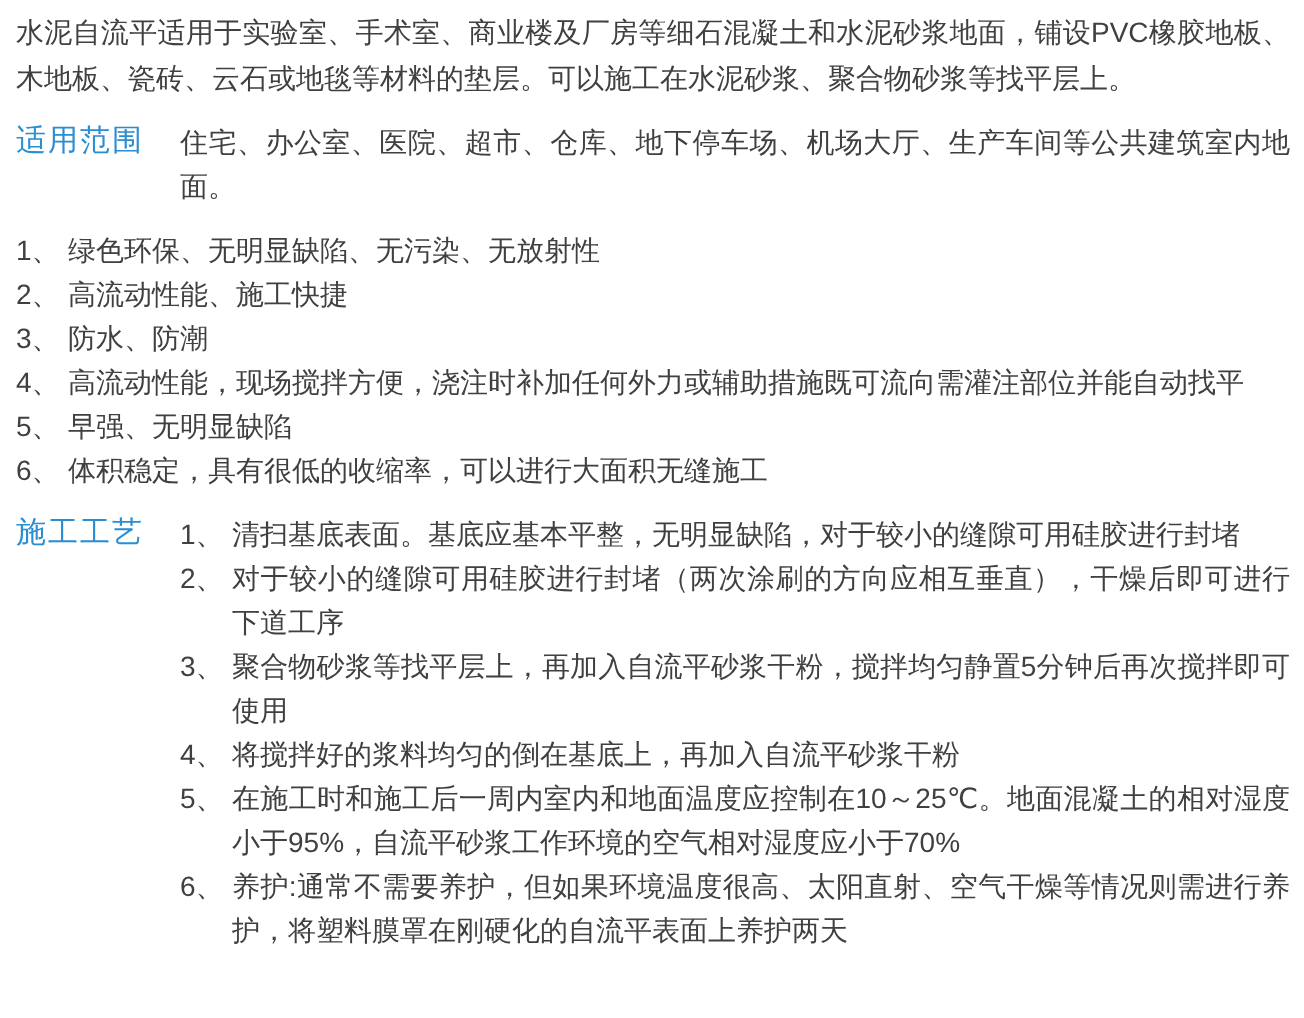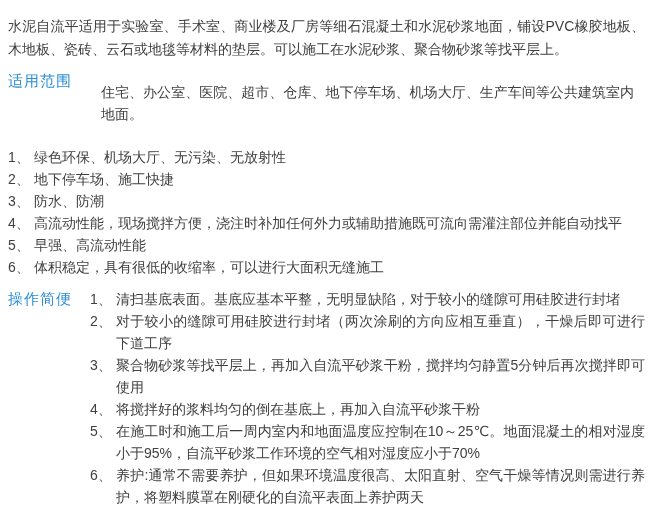--- a/index.html
+++ b/index.html
@@ -11,21 +11,21 @@
     width: 652px;
     height: 509px;
     overflow: hidden;
     font-family: "Liberation Sans", "DejaVu Sans", sans-serif;
     color: #404040;
     -webkit-font-smoothing: antialiased;
   }
   .page {
     box-sizing: border-box;
     width: 652px;
-    padding: 15px 7px 0 8px;
+    padding: 5px 7px 0 8px;
   }
   .intro {
     margin: 0 0 9px 0;
     font-size: 14px;
     line-height: 23px;
     text-align: justify;
   }
   .section {
     display: flex;
     align-items: flex-start;
@@ -39,21 +39,21 @@
     font-size: 15px;
     line-height: 22px;
     letter-spacing: 1px;
   }
   .section-content {
     flex: 1 1 auto;
     font-size: 14px;
     line-height: 22px;
   }
   .section-content p {
-    margin: 11px;
+    margin: 0;
     text-align: justify;
   }
   .list-item {
     display: flex;
     align-items: flex-start;
   }
   .item-num {
     flex: 0 0 26px;
     width: 26px;
   }
@@ -73,47 +73,47 @@
     <div class="section-label">适用范围</div>
     <div class="section-content">
       <p>住宅、办公室、医院、超市、仓库、地下停车场、机场大厅、生产车间等公共建筑室内地面。</p>
     </div>
   </div>
 
   <div class="section">
     <div class="section-content">
       <div class="list-item">
         <span class="item-num">1、</span>
-        <span class="item-text">绿色环保、机场大厅、无污染、无放射性</span>
+        <span class="item-text">绿色环保、无明显缺陷、无污染、无放射性</span>
       </div>
       <div class="list-item">
         <span class="item-num">2、</span>
-        <span class="item-text">地下停车场、施工快捷</span>
+        <span class="item-text">高流动性能、施工快捷</span>
       </div>
       <div class="list-item">
         <span class="item-num">3、</span>
         <span class="item-text">防水、防潮</span>
       </div>
       <div class="list-item">
         <span class="item-num">4、</span>
         <span class="item-text">高流动性能，现场搅拌方便，浇注时补加任何外力或辅助措施既可流向需灌注部位并能自动找平</span>
       </div>
       <div class="list-item">
         <span class="item-num">5、</span>
-        <span class="item-text">早强、高流动性能</span>
+        <span class="item-text">早强、无明显缺陷</span>
       </div>
       <div class="list-item">
         <span class="item-num">6、</span>
         <span class="item-text">体积稳定，具有很低的收缩率，可以进行大面积无缝施工</span>
       </div>
     </div>
   </div>
 
   <div class="section">
-    <div class="section-label">操作简便</div>
+    <div class="section-label">施工工艺</div>
     <div class="section-content">
       <div class="list-item">
         <span class="item-num">1、</span>
         <span class="item-text">清扫基底表面。基底应基本平整，无明显缺陷，对于较小的缝隙可用硅胶进行封堵</span>
       </div>
       <div class="list-item">
         <span class="item-num">2、</span>
         <span class="item-text">对于较小的缝隙可用硅胶进行封堵（两次涂刷的方向应相互垂直），干燥后即可进行下道工序</span>
       </div>
       <div class="list-item">

